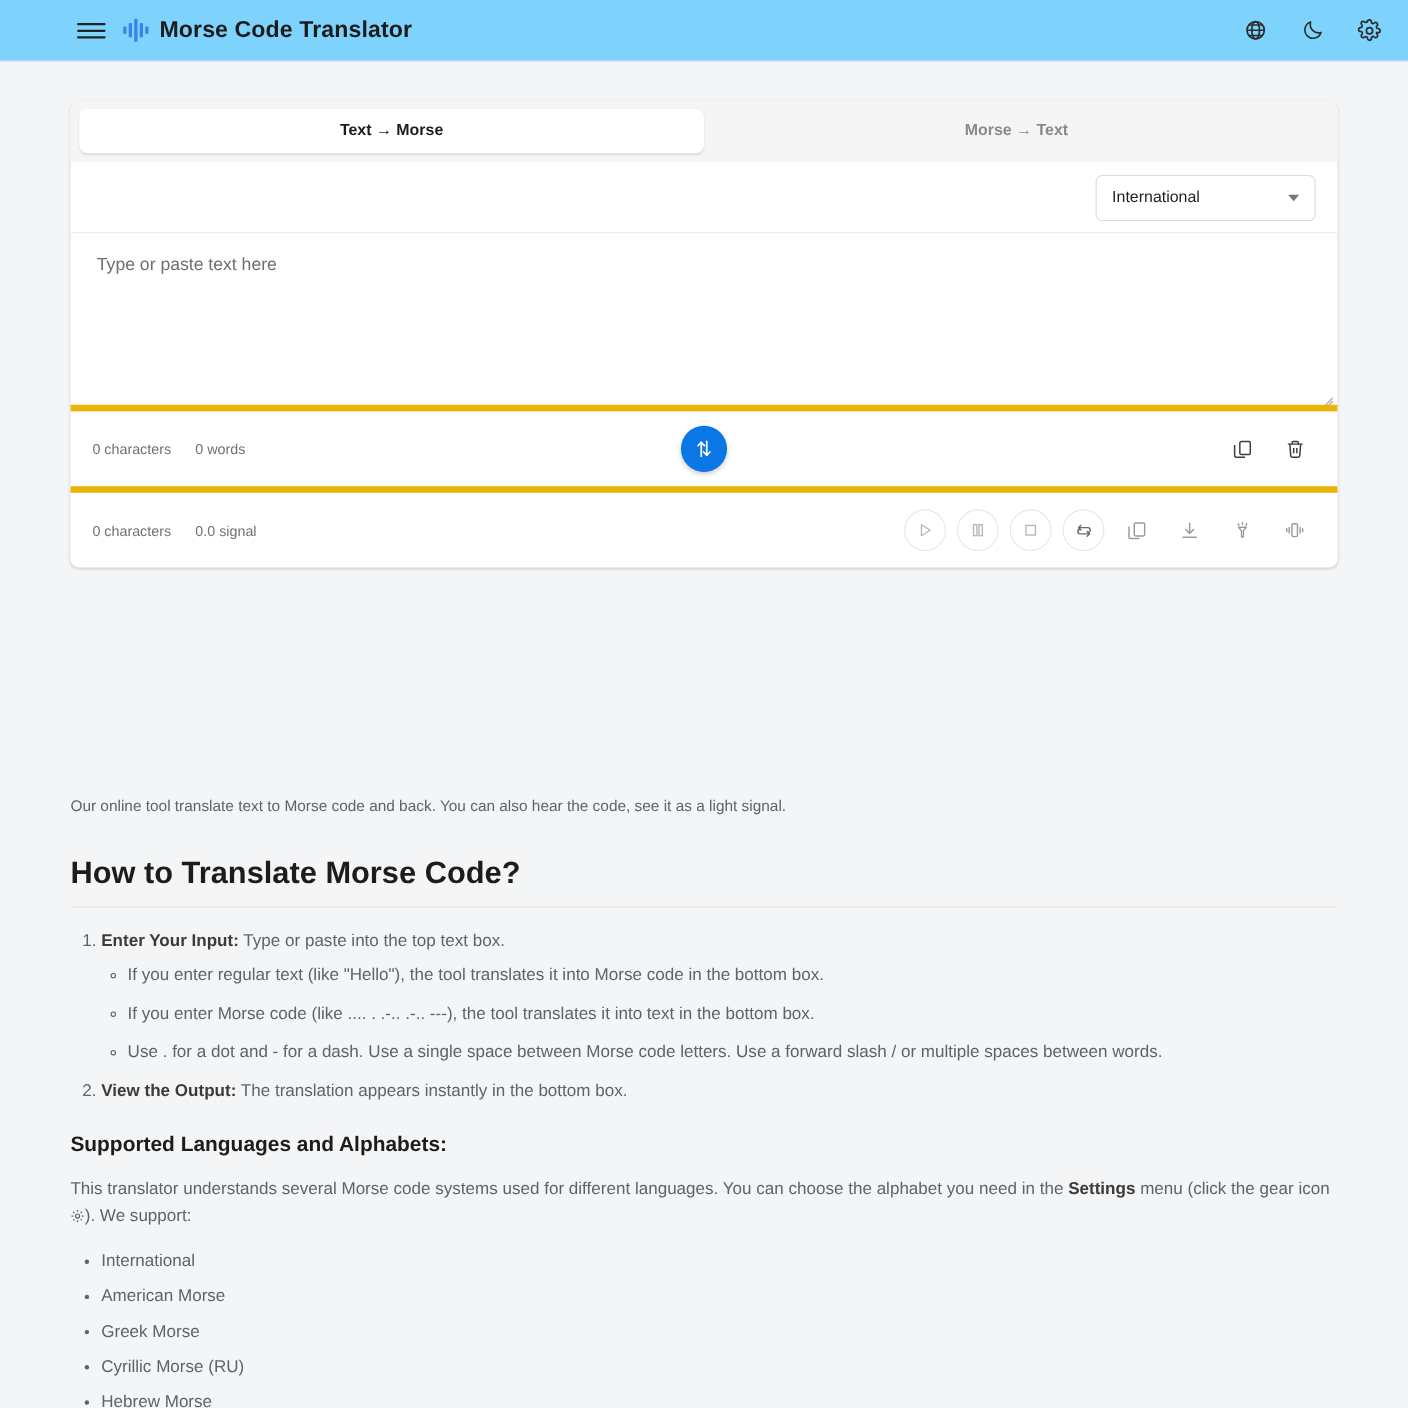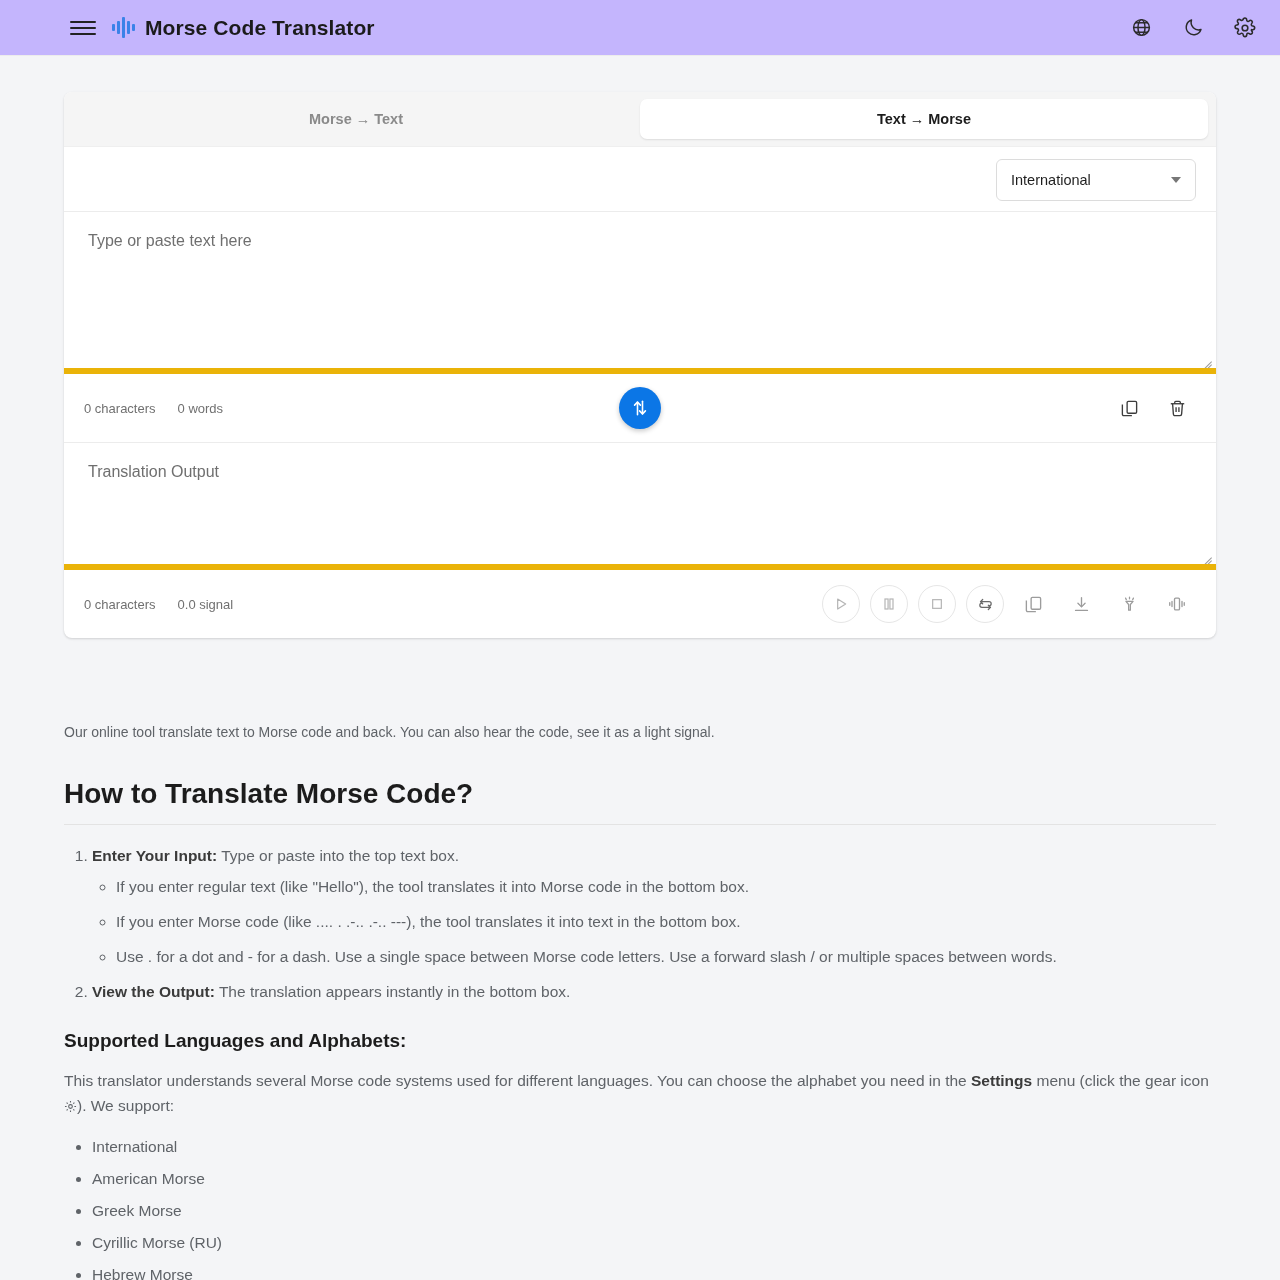--- a/index.html
+++ b/index.html
@@ -9,21 +9,21 @@
     width: 1280px; height: 1280px;
     background: #f4f5f7;
     font-family: "Liberation Sans", sans-serif;
     overflow: hidden;
   }
   .page { width: 1280px; height: 1280px; position: relative; }
 
   
   .appbar {
     height: 56px;
-    background: #c4b5fd;
+    background: #7dd3fc;
     border-bottom: 1px solid #ececec;
     display: flex;
     align-items: center;
     padding: 0 22px 0 70px;
     position: relative;
   }
   .menu-btn {
     position: absolute; left: 70px; top: 50%; transform: translateY(-50%);
     width: 26px; height: 20px; display: flex; flex-direction: column;
     justify-content: space-between; padding: 3px 0; cursor: pointer;
@@ -160,22 +160,22 @@
           <circle cx="12" cy="12" r="3.1"></circle>
           <path d="M19.1 13.6a1.6 1.6 0 0 0 .33 1.77l.06.06a1.95 1.95 0 1 1-2.76 2.76l-.06-.06a1.6 1.6 0 0 0-1.77-.33 1.6 1.6 0 0 0-.97 1.47v.17a1.95 1.95 0 0 1-3.9 0v-.09a1.6 1.6 0 0 0-1.05-1.47 1.6 1.6 0 0 0-1.77.33l-.06.06a1.95 1.95 0 1 1-2.76-2.76l.06-.06a1.6 1.6 0 0 0 .33-1.77 1.6 1.6 0 0 0-1.47-.97H3.1a1.95 1.95 0 0 1 0-3.9h.09a1.6 1.6 0 0 0 1.47-1.05 1.6 1.6 0 0 0-.33-1.77l-.06-.06a1.95 1.95 0 1 1 2.76-2.76l.06.06a1.6 1.6 0 0 0 1.77.33h.08a1.6 1.6 0 0 0 .97-1.47V3.1a1.95 1.95 0 0 1 3.9 0v.09a1.6 1.6 0 0 0 .97 1.47 1.6 1.6 0 0 0 1.77-.33l.06-.06a1.95 1.95 0 1 1 2.76 2.76l-.06.06a1.6 1.6 0 0 0-.33 1.77v.08a1.6 1.6 0 0 0 1.47.97h.17a1.95 1.95 0 0 1 0 3.9h-.09a1.6 1.6 0 0 0-1.47.97z"></path>
         </svg>
       </div>
     </div>
   </div>
 
   <div class="card">
 
     <div class="tabs">
+      <div class="tab active">Text → Morse</div>
       <div class="tab">Morse → Text</div>
-      <div class="tab active">Text → Morse</div>
     </div>
 
     <div class="lang-row">
       <div class="select">
         <span>International</span>
         <span class="caret"></span>
       </div>
     </div>
 
     <div class="ta-wrap">
@@ -207,24 +207,20 @@
       <div class="swap-btn">
         <svg width="20" height="20" viewBox="0 0 24 24" fill="none" stroke="#ffffff" stroke-width="1.9" stroke-linecap="round" stroke-linejoin="round">
           <path d="M9 20V5"></path>
             <path d="M5.5 8.5L9 5l3.5 3.5"></path>
           <path d="M15 4v15"></path>
             <path d="M11.5 15.5L15 19l3.5-3.5"></path>
         </svg>
       </div>
     </div>
 
-    <div class="ta-wrap">
-      <textarea class="ta" id="output-textarea" placeholder="Translation Output" style=""></textarea>
-      <span class="resize-grip"></span>
-    </div>
 
     <div class="meta-bar">
       <div class="counts">
         <span>0 characters</span>
         <span>0.0 signal</span>
       </div>
       <div class="bar-actions">
         <div class="round-btn">
           <svg width="16" height="16" viewBox="0 0 24 24" fill="none" stroke="currentColor" stroke-width="1.8" stroke-linejoin="round">
             <path d="M7 4.5l12 7.5-12 7.5z"></path>

